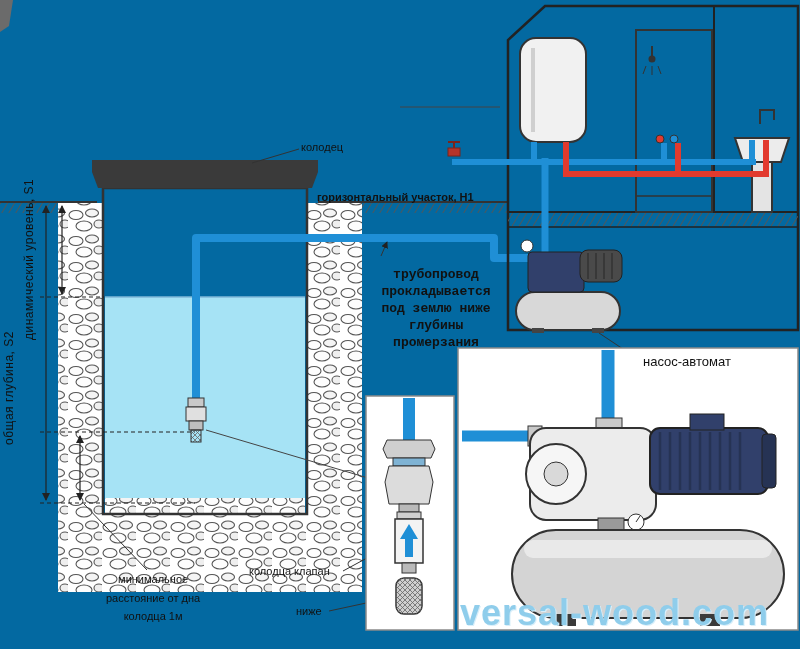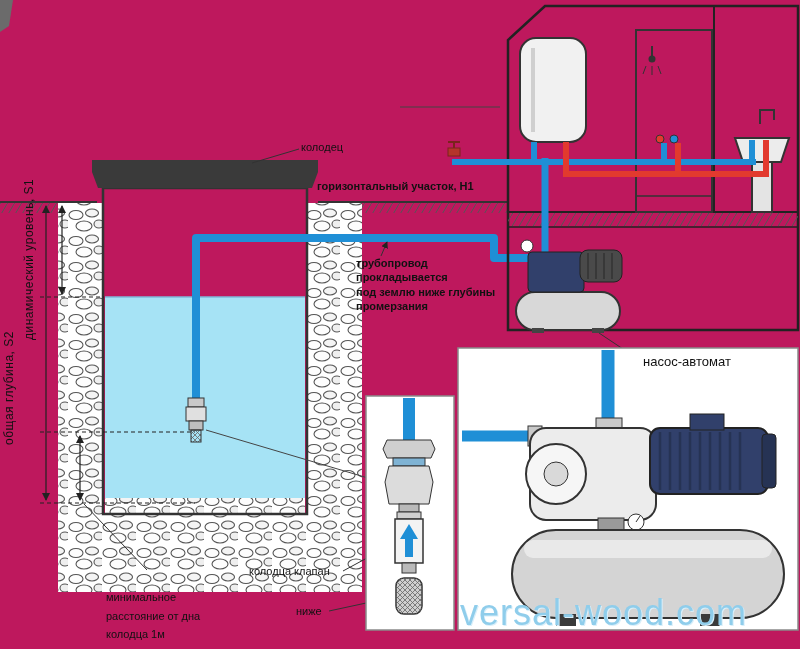--- a/index.html
+++ b/index.html
@@ -1,26 +1,26 @@
 <!DOCTYPE html>
 <html style="--cold-pipe: #1f8fd6; --hot-pipe: #e23a2e; --water: #a6e3f5; --watermark: #8fcdeb;"><head>
 <meta charset="utf-8">
 <style>
   html,body{margin:0;padding:0;background:#fff;}
-  .canvas{position:relative;width:800px;height:649px;background:#be185d;overflow:hidden;
-          font-family:"Liberation Sans",sans-serif;}
+  .canvas{position:relative;width:800px;height:649px;background:#0369a1;overflow:hidden;
+          font-family:"Liberation Sans",sans-serif;text-align:center;}
   .art{position:absolute;left:0;top:0;}
   .lbl{position:absolute;color:#111;font-size:11px;line-height:1.3;white-space:pre-line;z-index:5;}
-  .lbl.bold{font-weight:bold;}
-  .lbl.small{font-size:11px;}
+  .lbl.bold{font-weight:bold;margin-top:11px;}
+  .lbl.small{font-size:13px;font-family:Liberation Mono, monospace;}
   .rot{transform-origin:left top;transform:rotate(-90deg);font-size:12px;letter-spacing:0.5px;white-space:nowrap;}
   .watermark{position:absolute;left:460px;top:592px;z-index:9;
-             font-size:36px;font-weight:normal;letter-spacing:1px;
+             font-size:36px;font-weight:bold;letter-spacing:1px;
              color:var(--watermark,#8fcdeb);text-shadow:1px 1px 0 #d9effa;}
-  .mindist{line-height:1.7;margin-top:18px;}
+  .mindist{line-height:1.7;}
 </style>
 </head>
 <body>
 
 <div class="canvas">
 
 <svg class="art" width="800" height="649" viewBox="0 0 800 649">
   <defs>
     <pattern id="stones" width="34" height="26" patternUnits="userSpaceOnUse">
       <rect width="34" height="26" fill="#ffffff"></rect>

